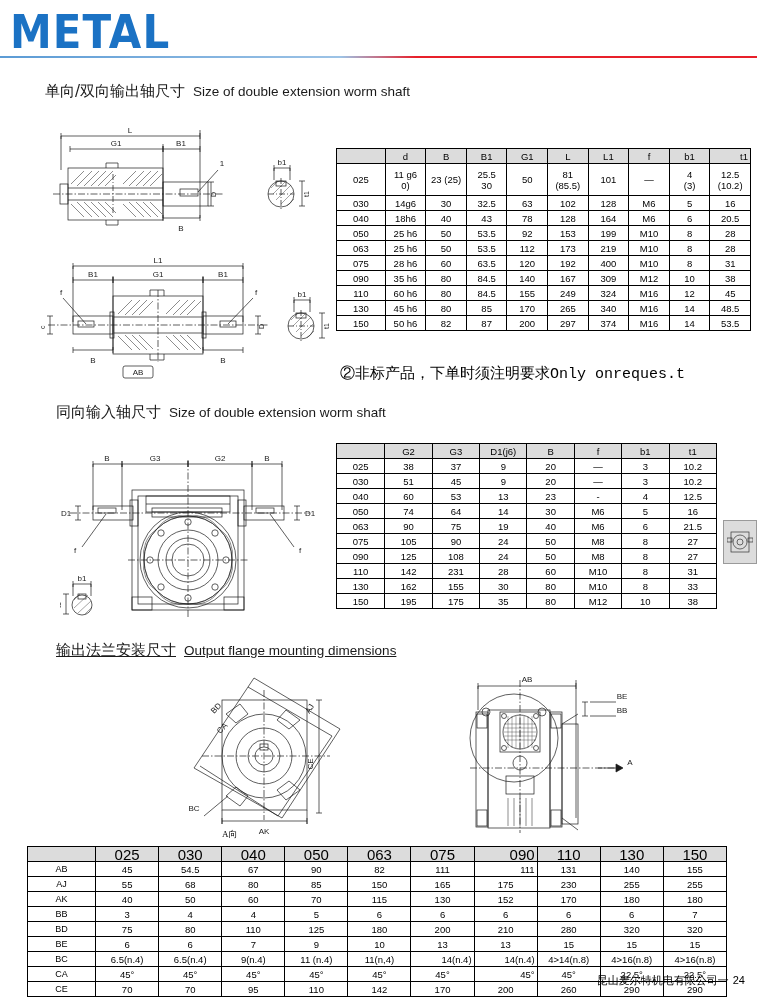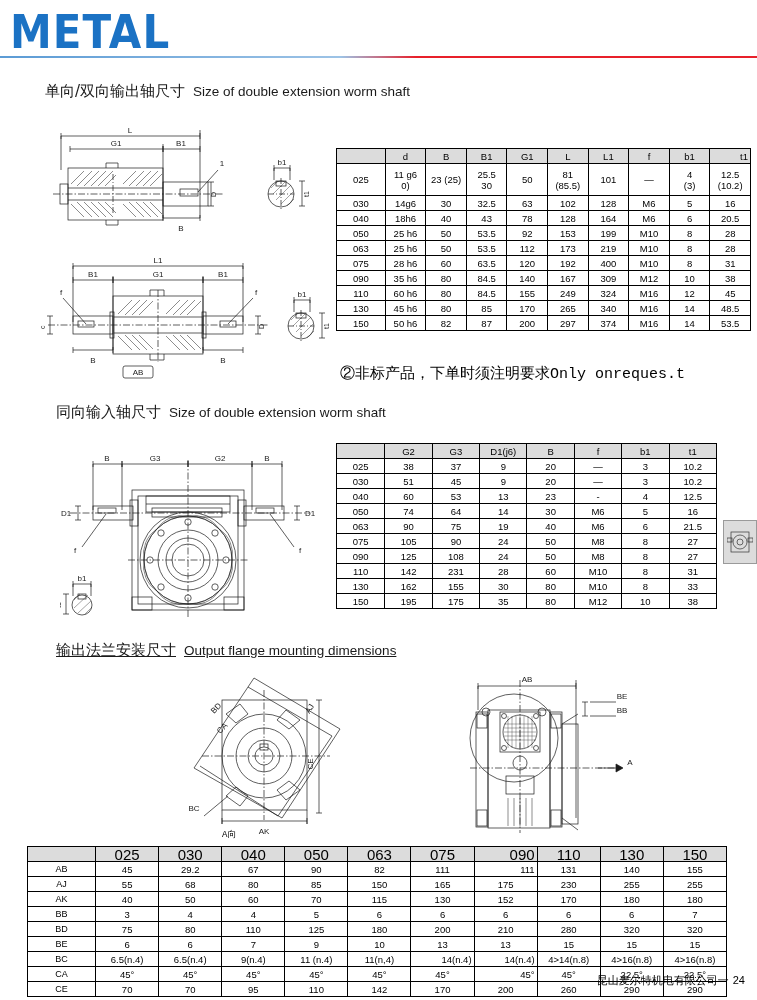--- a/index.html
+++ b/index.html
@@ -781,21 +781,21 @@
   <g font-size="8" font-family="Liberation Sans, sans-serif" fill="#1a1a1a" text-anchor="middle">
     <text x="82" y="166">AK</text>
     <text x="36" y="42" transform="rotate(-45 36 42)">BD</text>
     <text x="42" y="62" transform="rotate(-45 42 62)">CA</text>
     <text x="130" y="42" transform="rotate(-58 130 42)">AJ</text>
     <text x="131" y="96" transform="rotate(-90 131 96)">CE</text>
     <text x="12" y="143">BC</text>
   </g>
 </svg>
 </div>
-<div style="position:absolute;left:222px;top:828px;font-size:9px;font-family:Liberation Mono, monospace;">A向</div>
+<div style="position:absolute;left:222px;top:828px;font-size:9px;font-family:Liberation Serif, serif;">A向</div>
 
 <div class="draw" style="left:430px; top:668px;">
 <svg width="210" height="172" viewBox="0 0 210 172">
   <g stroke="#1a1a1a" fill="none" stroke-width="0.7">
 
     <line x1="48" y1="18" x2="146" y2="18"></line>
     <path d="M48 15 l0 6 M146 15 l0 6"></path>
     <line x1="48" y1="18" x2="48" y2="42"></line>
     <line x1="146" y1="12" x2="146" y2="150"></line>
 
@@ -885,21 +885,21 @@
       <th style="text-align:right">090</th>
       <th>110</th>
       <th>130</th>
       <th>150</th>
     </tr>
   </thead>
   <tbody>
     <tr>
       <td class="rowlab">AB</td>
       <td>45</td>
-      <td>29.2</td>
+      <td>54.5</td>
       <td>67</td>
       <td>90</td>
       <td>82</td>
       <td>111</td>
       <td style="text-align:right">111</td>
       <td>131</td>
       <td>140</td>
       <td>155</td>
     </tr>
     <tr>

